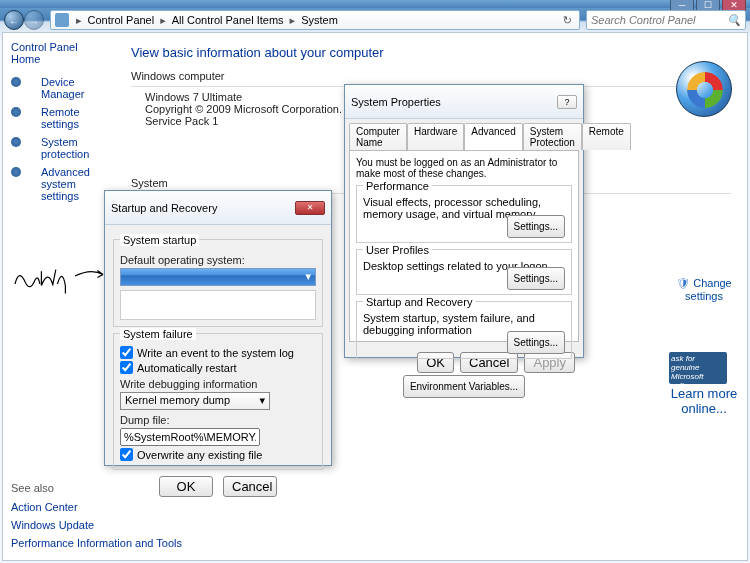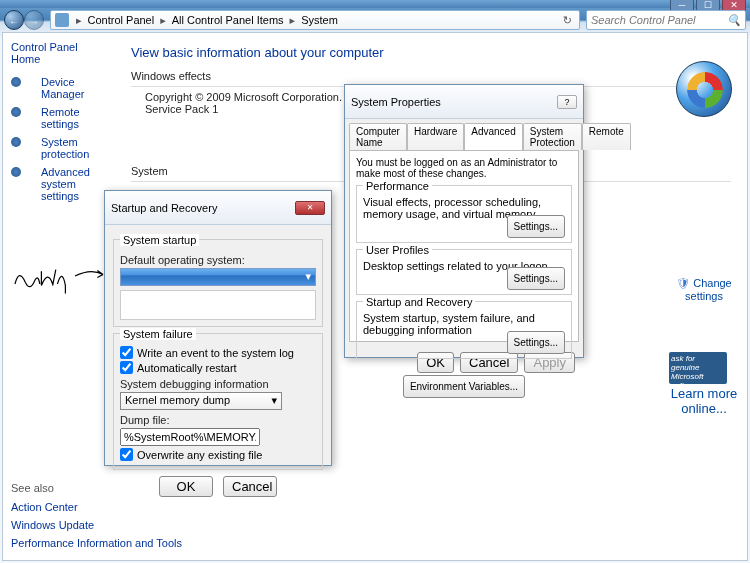--- a/index.html
+++ b/index.html
@@ -68,21 +68,21 @@
   .btn.disabled{ color:#999;}
   .btn-row{ display:flex; justify-content:flex-end; gap:6px; padding:6px 8px;}
   .settings-anchor { position:absolute; right:6px; bottom:4px;}
 
   
   #startrec { left:104px; top:190px; width:228px; height:276px;}
   #startrec .body { padding:8px;}
   .group-lbl { color:#222; margin:4px 0 2px 0;}
   .combo { height:18px; border:1px solid #7a9cc7; background:linear-gradient(#6ab0f0,#4a90e0 40%, #2a70c0 41%, #4a90e0); position:relative;}
   .combo::after{ content:"▾"; position:absolute; right:4px; top:1px; color:#fff;}
-  .sel { height:18px; border:1px solid #888; background:linear-gradient(#fff,#eee); padding:1px 4px; width:162px; position:relative;}
+  .sel { height:18px; border:1px solid #888; background:linear-gradient(#fff,#eee); padding:1px 4px; width:150px; position:relative;}
   .sel::after{content:"▾"; position:absolute; right:4px; top:1px;}
   .cb { display:flex; align-items:center; gap:4px; margin:2px 0;}
   .cb input { margin:0;}
   #startrec .btn-row{ justify-content:center; gap:10px;}
 
   
   .hand { position:absolute; left:4px; top:260px; width:110px; height:40px; pointer-events:none;}
   
 </style>
 </head>
@@ -145,22 +145,23 @@
           <span>Windows Update</span>
         </div>
       <div class="sb-link">
           <span>Performance Information and Tools</span>
         </div>
     </div>
   </div>
 
   <div class="main">
     <div class="page-title">View basic information about your computer</div>
-    <div class="sect-hdr">Windows effects</div>
+    <div class="sect-hdr">Windows computer</div>
     <div class="hr"></div>
+    <div class="ind">Windows 7 Ultimate</div>
     <div class="ind">Copyright © 2009 Microsoft Corporation.  All rights reserved.</div>
     <div class="ind">Service Pack 1</div>
     <div class="sect-hdr" style="margin-top:50px;">System</div>
     <div class="hr"></div>
 
     <div class="right-col">
       <div class="logo-orb"></div>
       <a class="change-link">Change settings</a>
       <div class="genuine">ask for genuine Microsoft software</div>
       <a class="learn">Learn more online...</a>
@@ -222,21 +223,21 @@
     <div class="fieldset"><span class="legend">System failure</span>
       <div class="fs-body">
         <label class="cb">
             <input type="checkbox" checked="" style="">
             <span>Write an event to the system log</span>
           </label>
         <label class="cb">
             <input type="checkbox" checked="" style="">
             <span>Automatically restart</span>
           </label>
-        <div class="group-lbl">System debugging information</div>
+        <div class="group-lbl">Write debugging information</div>
         <div class="sel"><span>Kernel memory dump</span></div>
         <div class="group-lbl">Dump file:</div>
         <input type="text" style="width: 140px;" value="%SystemRoot%\MEMORY.DMP">
         <label class="cb">
             <input type="checkbox" checked="" style="">
             <span>Overwrite any existing file</span>
           </label>
       </div>
     </div>
     <div class="btn-row">

